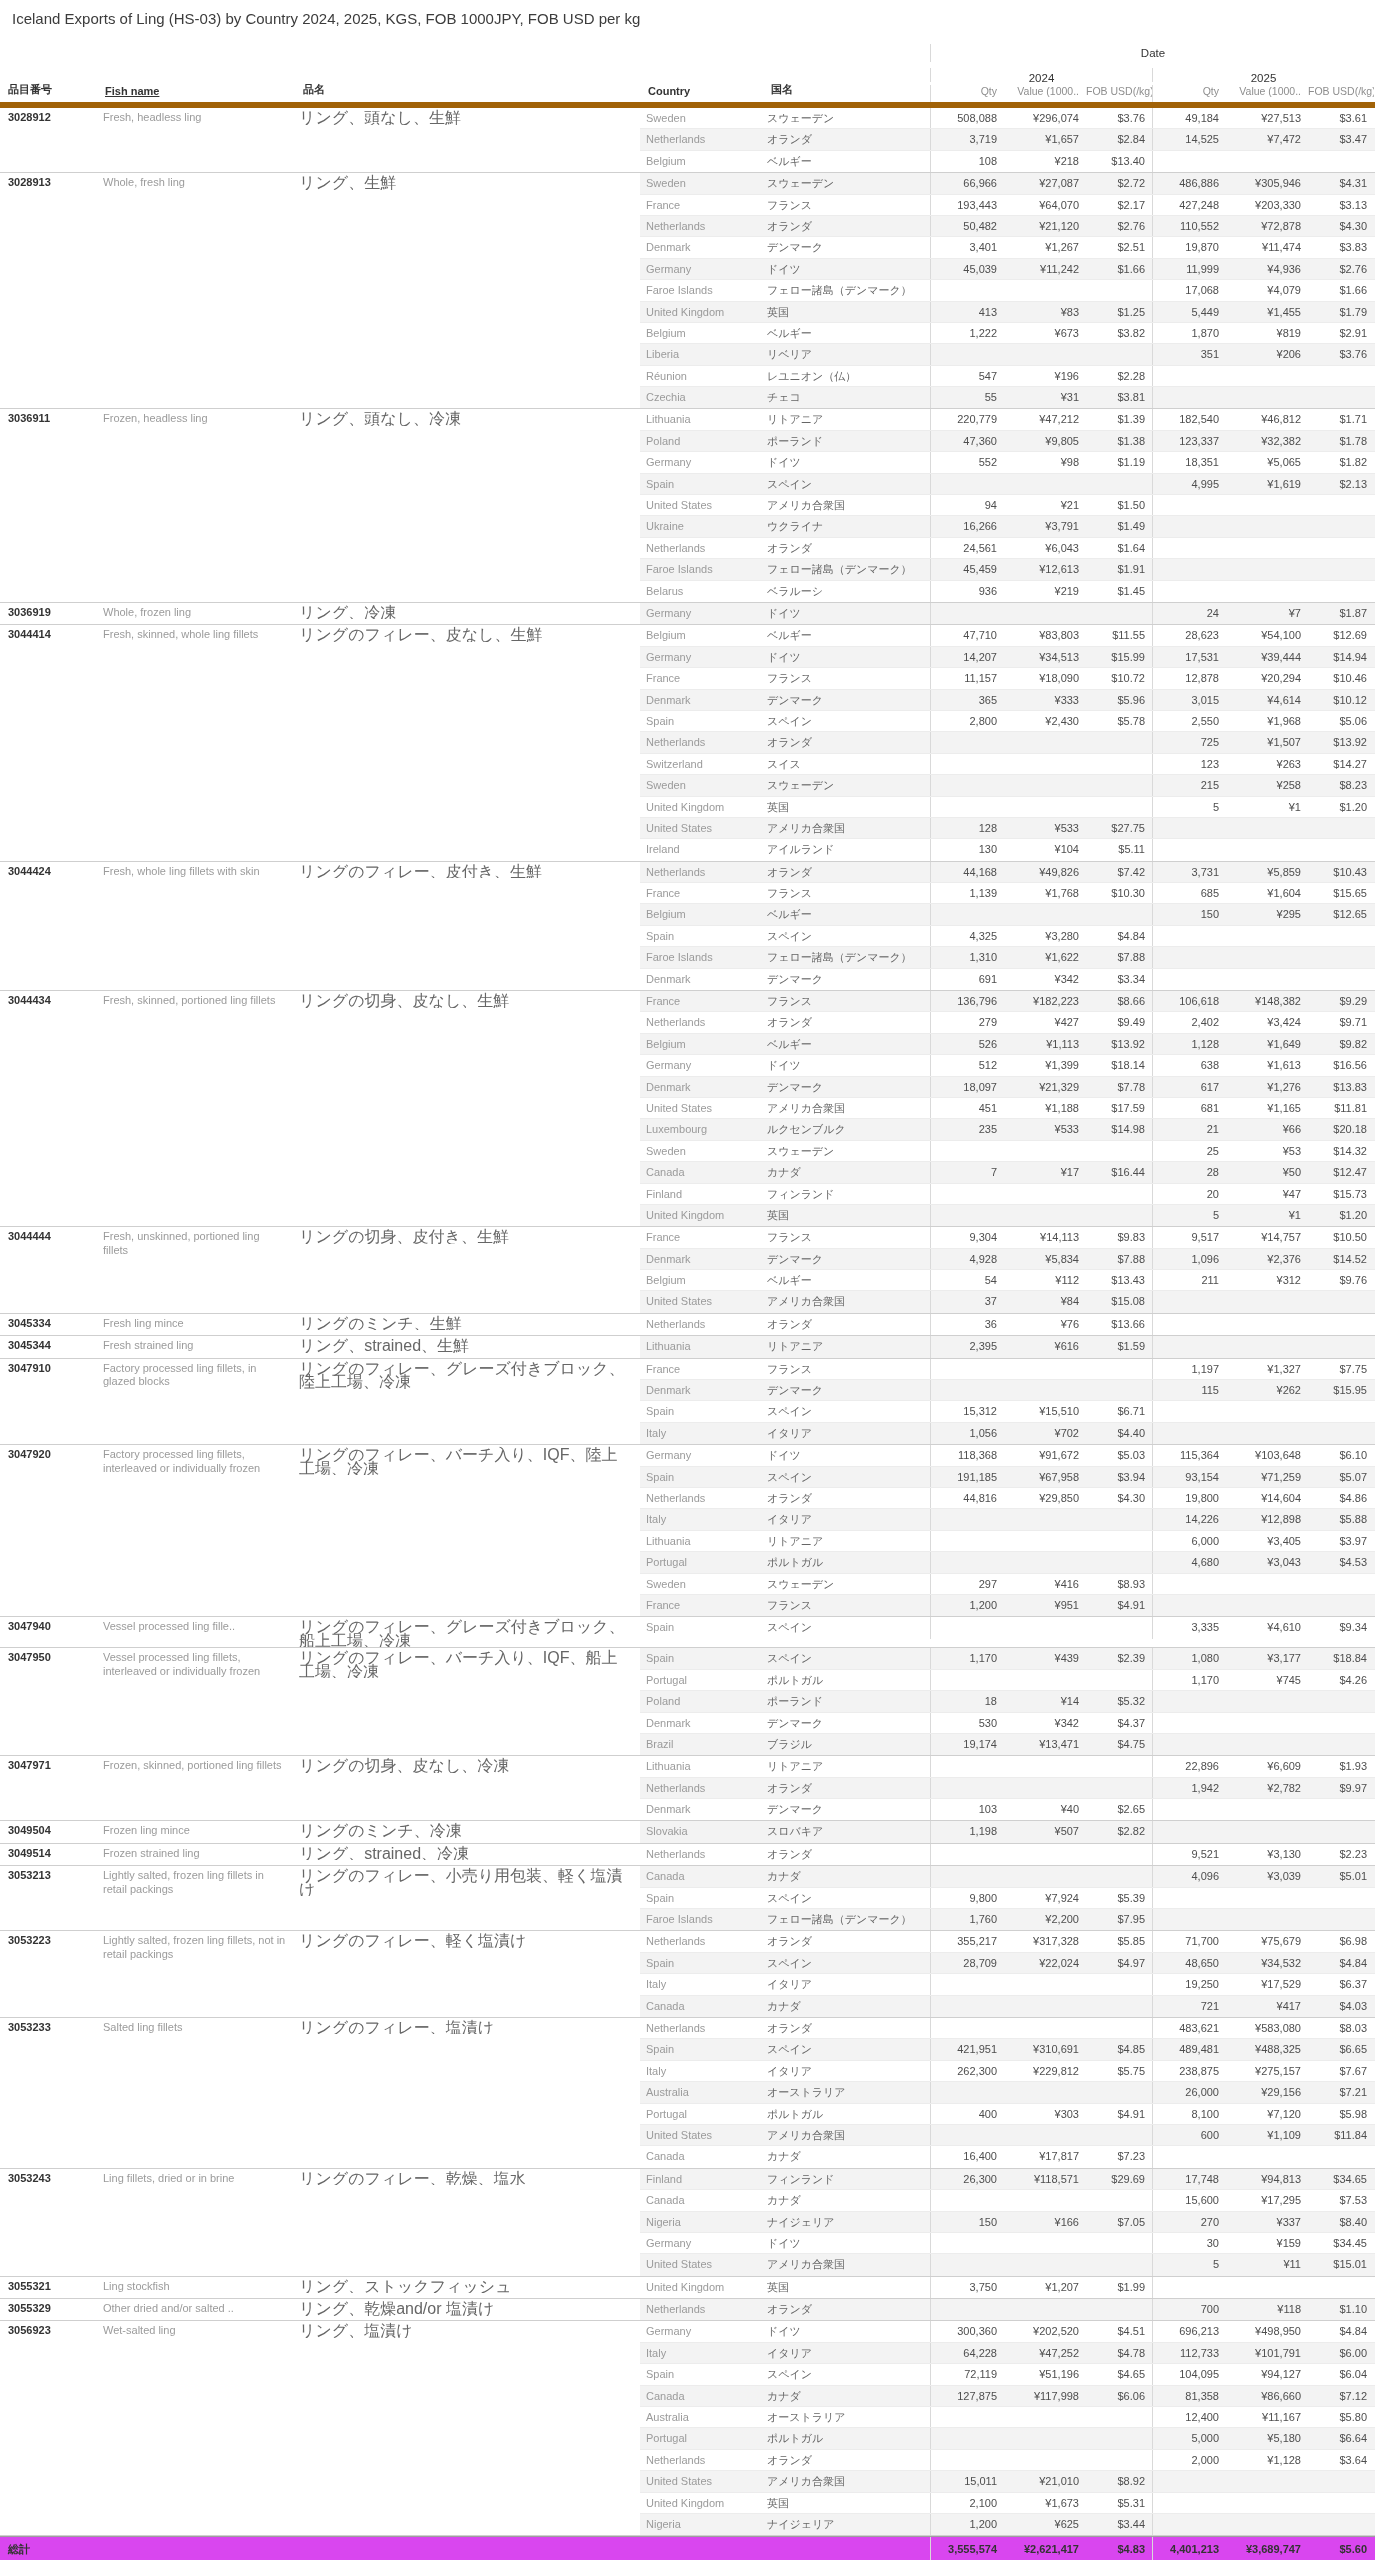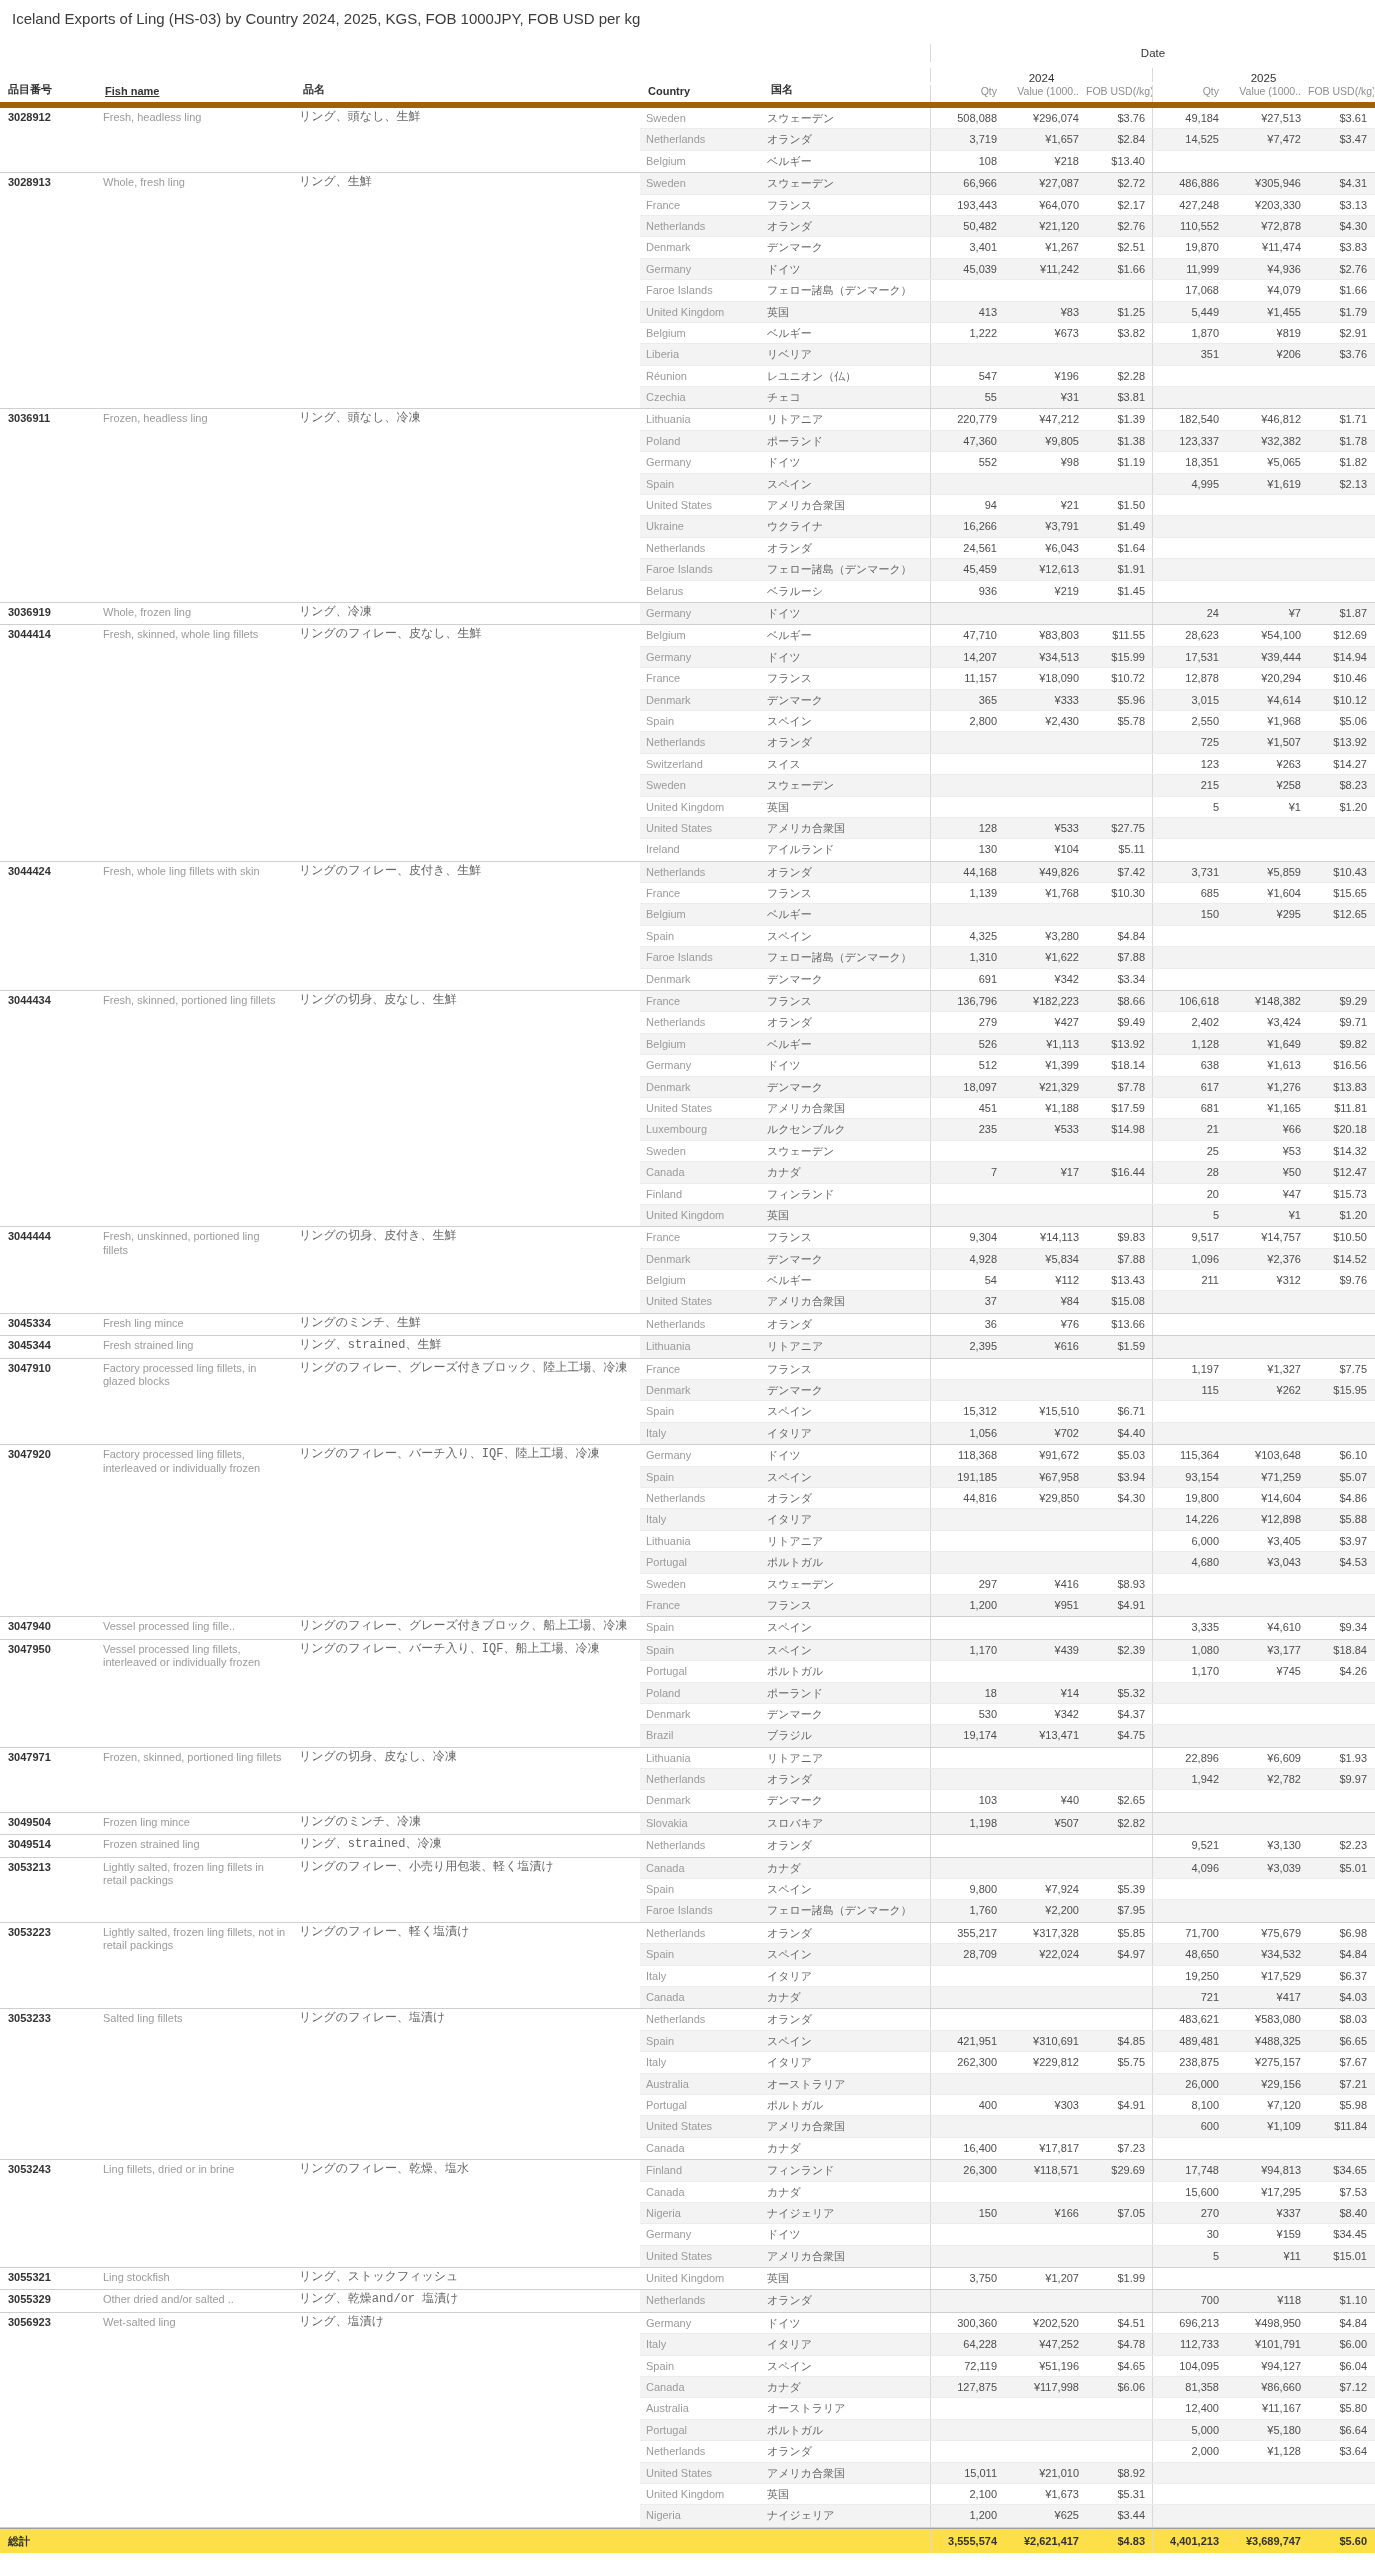--- a/index.html
+++ b/index.html
@@ -23,33 +23,33 @@
   .hdr-cols{ display:flex; height:26px; border-bottom:6px solid #a16207; align-items:flex-end; }
   .hdr-dim{ font-size:11px; font-weight:bold; color:#333; padding:0 0 5px 8px; }
   .hdr-meas{ font-size:10.5px; color:#8e8e8e; padding-bottom:5px; white-space:nowrap; overflow:hidden; }
   .bl{ border-left:1px solid #d9d9d9; }
   
   .group{ display:flex; border-bottom:1px solid #cfcfcf; }
   .g-labels{ display:flex; width:640px; align-items:flex-start; }
   .g-code{ width:97px; padding:3px 4px 0 8px; font-size:11px; font-weight:bold; color:#333; }
   .g-fish{ width:198px; padding:3px 8px 0 6px; font-size:11px; color:#9b9b9b;
     line-height:13.5px; overflow:hidden; }
-  .g-name{ width:345px; padding:3px 8px 0 4px; font-size:12px; color:#666;
-    line-height:13.5px; overflow:hidden;font-family:Liberation Mono, monospace; }
+  .g-name{ width:345px; padding:3px 8px 0 4px; font-size:16px; color:#666;
+    line-height:13.5px; overflow:hidden; }
   .g-rows{ width:735px; }
   .trow{ display:flex; height:21.4px; line-height:21.4px; font-size:11px;
     border-bottom:1px solid #ececec; }
   .g-rows .trow:last-child{ border-bottom:none; }
   .trow.band{ background:#f3f3f3; }
   .c-country{ width:123px; padding-left:6px; color:#9b9b9b; white-space:nowrap; overflow:hidden; }
   .c-jp{ width:167px; padding-left:4px; color:#666; white-space:nowrap; overflow:hidden; }
   .c-num{ color:#4e4e4e; white-space:nowrap; overflow:hidden; }
   
   .total-row{ display:flex; height:25px; line-height:25px; border-top:1px solid #9f9f9f;
-    background:#fde047; font-size:11px; font-weight:bold; color:#333; }
+    background:#d946ef; font-size:11px; font-weight:bold; color:#333; }
   .total-label{ width:930px; padding-left:8px; }
 </style>
 </head>
 <body>
 
 <div class="title">Iceland Exports of Ling (HS-03) by Country 2024, 2025, KGS, FOB 1000JPY, FOB USD per kg</div>
 
 <div>
   <div class="hdr-date-row">
     <div class="hdr-date-spacer"></div>

